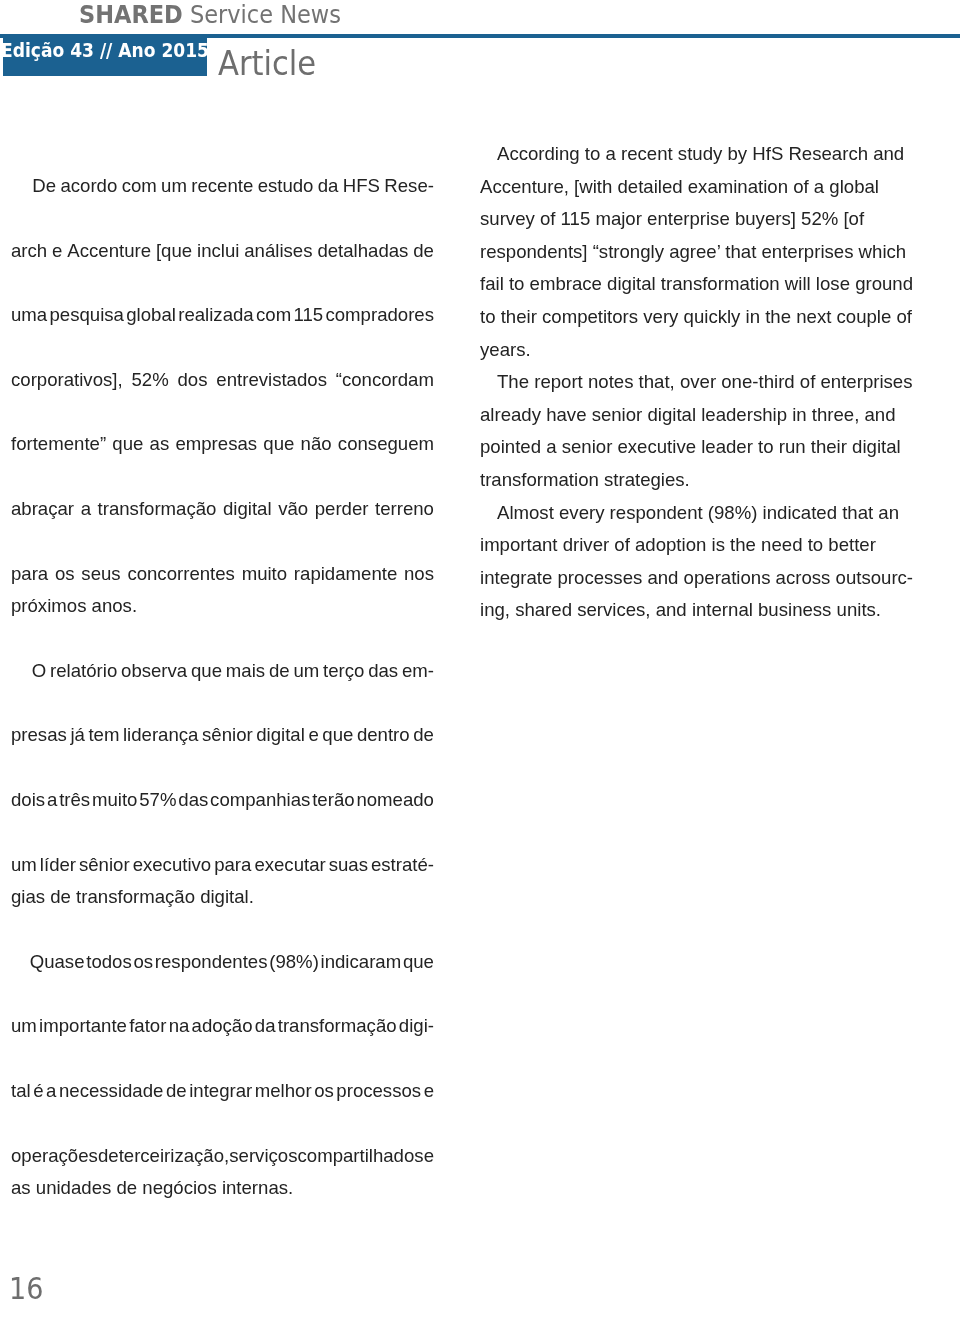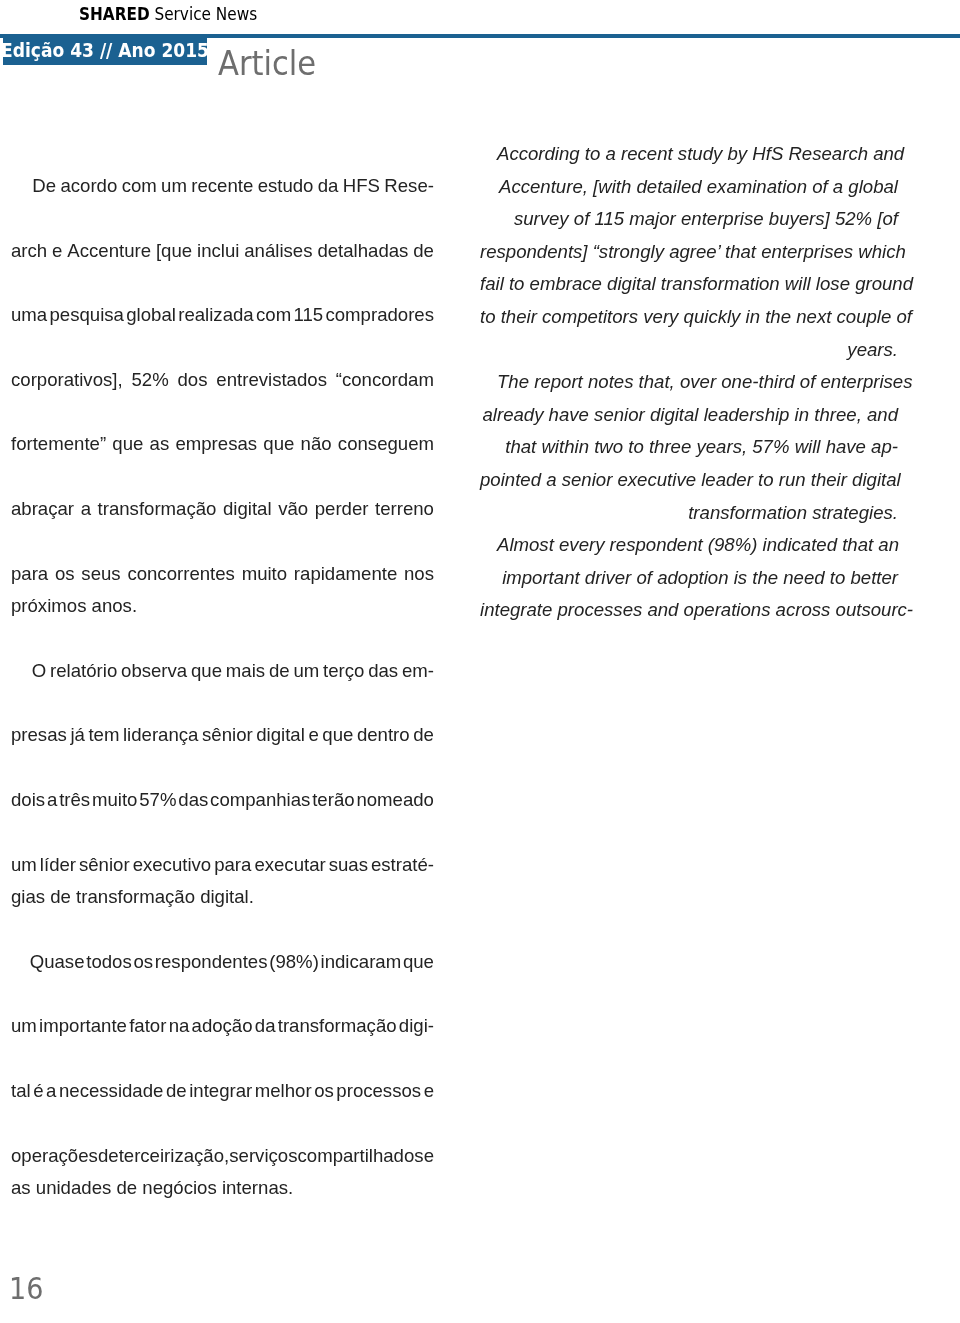--- a/index.html
+++ b/index.html
@@ -4,40 +4,40 @@
 <title>SHARED Service News</title>
 <style>
   html,body{margin:0;padding:0;}
   body{width:960px;height:1323px;background:#ffffff;overflow:hidden;position:relative;
        font-family:"Liberation Sans",sans-serif;}
   #page{position:absolute;left:0;top:0;width:960px;height:1323px;background:#fff;}
 
   
   #masthead{position:absolute;left:79px;top:1px;white-space:nowrap;
      font-family:"DejaVu Sans Condensed","Liberation Sans",sans-serif;
-     font-size:17px;line-height:27px;color:#000000;}
+     font-size:25px;line-height:27px;color:#737373;}
   #masthead .mh-bold{font-weight:700;}
   #masthead .mh-reg{font-weight:400;}
 
   #headrule{position:absolute;left:0;top:34px;width:960px;height:4px;background:#1b6191;}
 
-  #editionbox{position:absolute;left:3px;top:34px;width:204px;height:31px;background:#1b6191;}
+  #editionbox{position:absolute;left:3px;top:34px;width:204px;height:42px;background:#1b6191;}
   #editionlabel{position:absolute;left:0;top:0;width:204px;height:31px;white-space:nowrap;
      font-family:"DejaVu Sans Condensed","Liberation Sans",sans-serif;
      font-weight:700;font-size:19px;color:#ffffff;
      display:flex;align-items:center;justify-content:center;}
 
   #sectiontitle{position:absolute;left:218px;top:44px;
      font-family:"DejaVu Sans Condensed","Liberation Sans",sans-serif;
      font-weight:400;font-size:34px;line-height:38px;color:#6e6e6e;white-space:nowrap;}
 
   
   .col{position:absolute;font-size:18.6px;color:#232323;}
   #col-left{left:11px;top:138px;width:423px;}
-  #col-right{left:480px;top:138px;width:418px;font-style:italic;text-align:right;}
+  #col-right{left:480px;top:138px;width:418px;}
   .ln{height:32.6px;line-height:32.6px;white-space:nowrap;position:relative;}
   .ln.just{display:flex;justify-content:space-between;margin-top:32px;}
   .ln.just > span{white-space:pre;}
 
   
   #graphic{position:absolute;left:0;top:0;width:960px;height:1323px;pointer-events:none;}
 
   
   #pagenum{position:absolute;left:9px;top:1272px;
      font-family:"DejaVu Sans Condensed","Liberation Sans",sans-serif;
@@ -217,25 +217,25 @@
   <div class="col" id="col-right">
       <div class="ln" style="text-indent: 17px;">According to a recent study by HfS Research and</div>
       <div class="ln">Accenture, [with detailed examination of a global</div>
       <div class="ln">survey of 115 major enterprise buyers] 52% [of</div>
       <div class="ln">respondents] “strongly agree’ that enterprises which</div>
       <div class="ln">fail to embrace digital transformation will lose ground</div>
       <div class="ln">to their competitors very quickly in the next couple of</div>
       <div class="ln">years.</div>
       <div class="ln" style="text-indent: 17px;">The report notes that, over one-third of enterprises</div>
       <div class="ln">already have senior digital leadership in three, and</div>
-      <div class="ln">that within two to three years, 57% will have ap-</div>
       <div class="ln">pointed a senior executive leader to run their digital</div>
       <div class="ln">transformation strategies.</div>
       <div class="ln" style="text-indent: 17px;">Almost every respondent (98%) indicated that an</div>
       <div class="ln">important driver of adoption is the need to better</div>
       <div class="ln">integrate processes and operations across outsourc-</div>
+      <div class="ln">ing, shared services, and internal business units.</div>
     </div>
 
   <div id="graphic"></div>
 
   <div id="pagenum">16</div>
 
 </div>
 
 </body></html>

